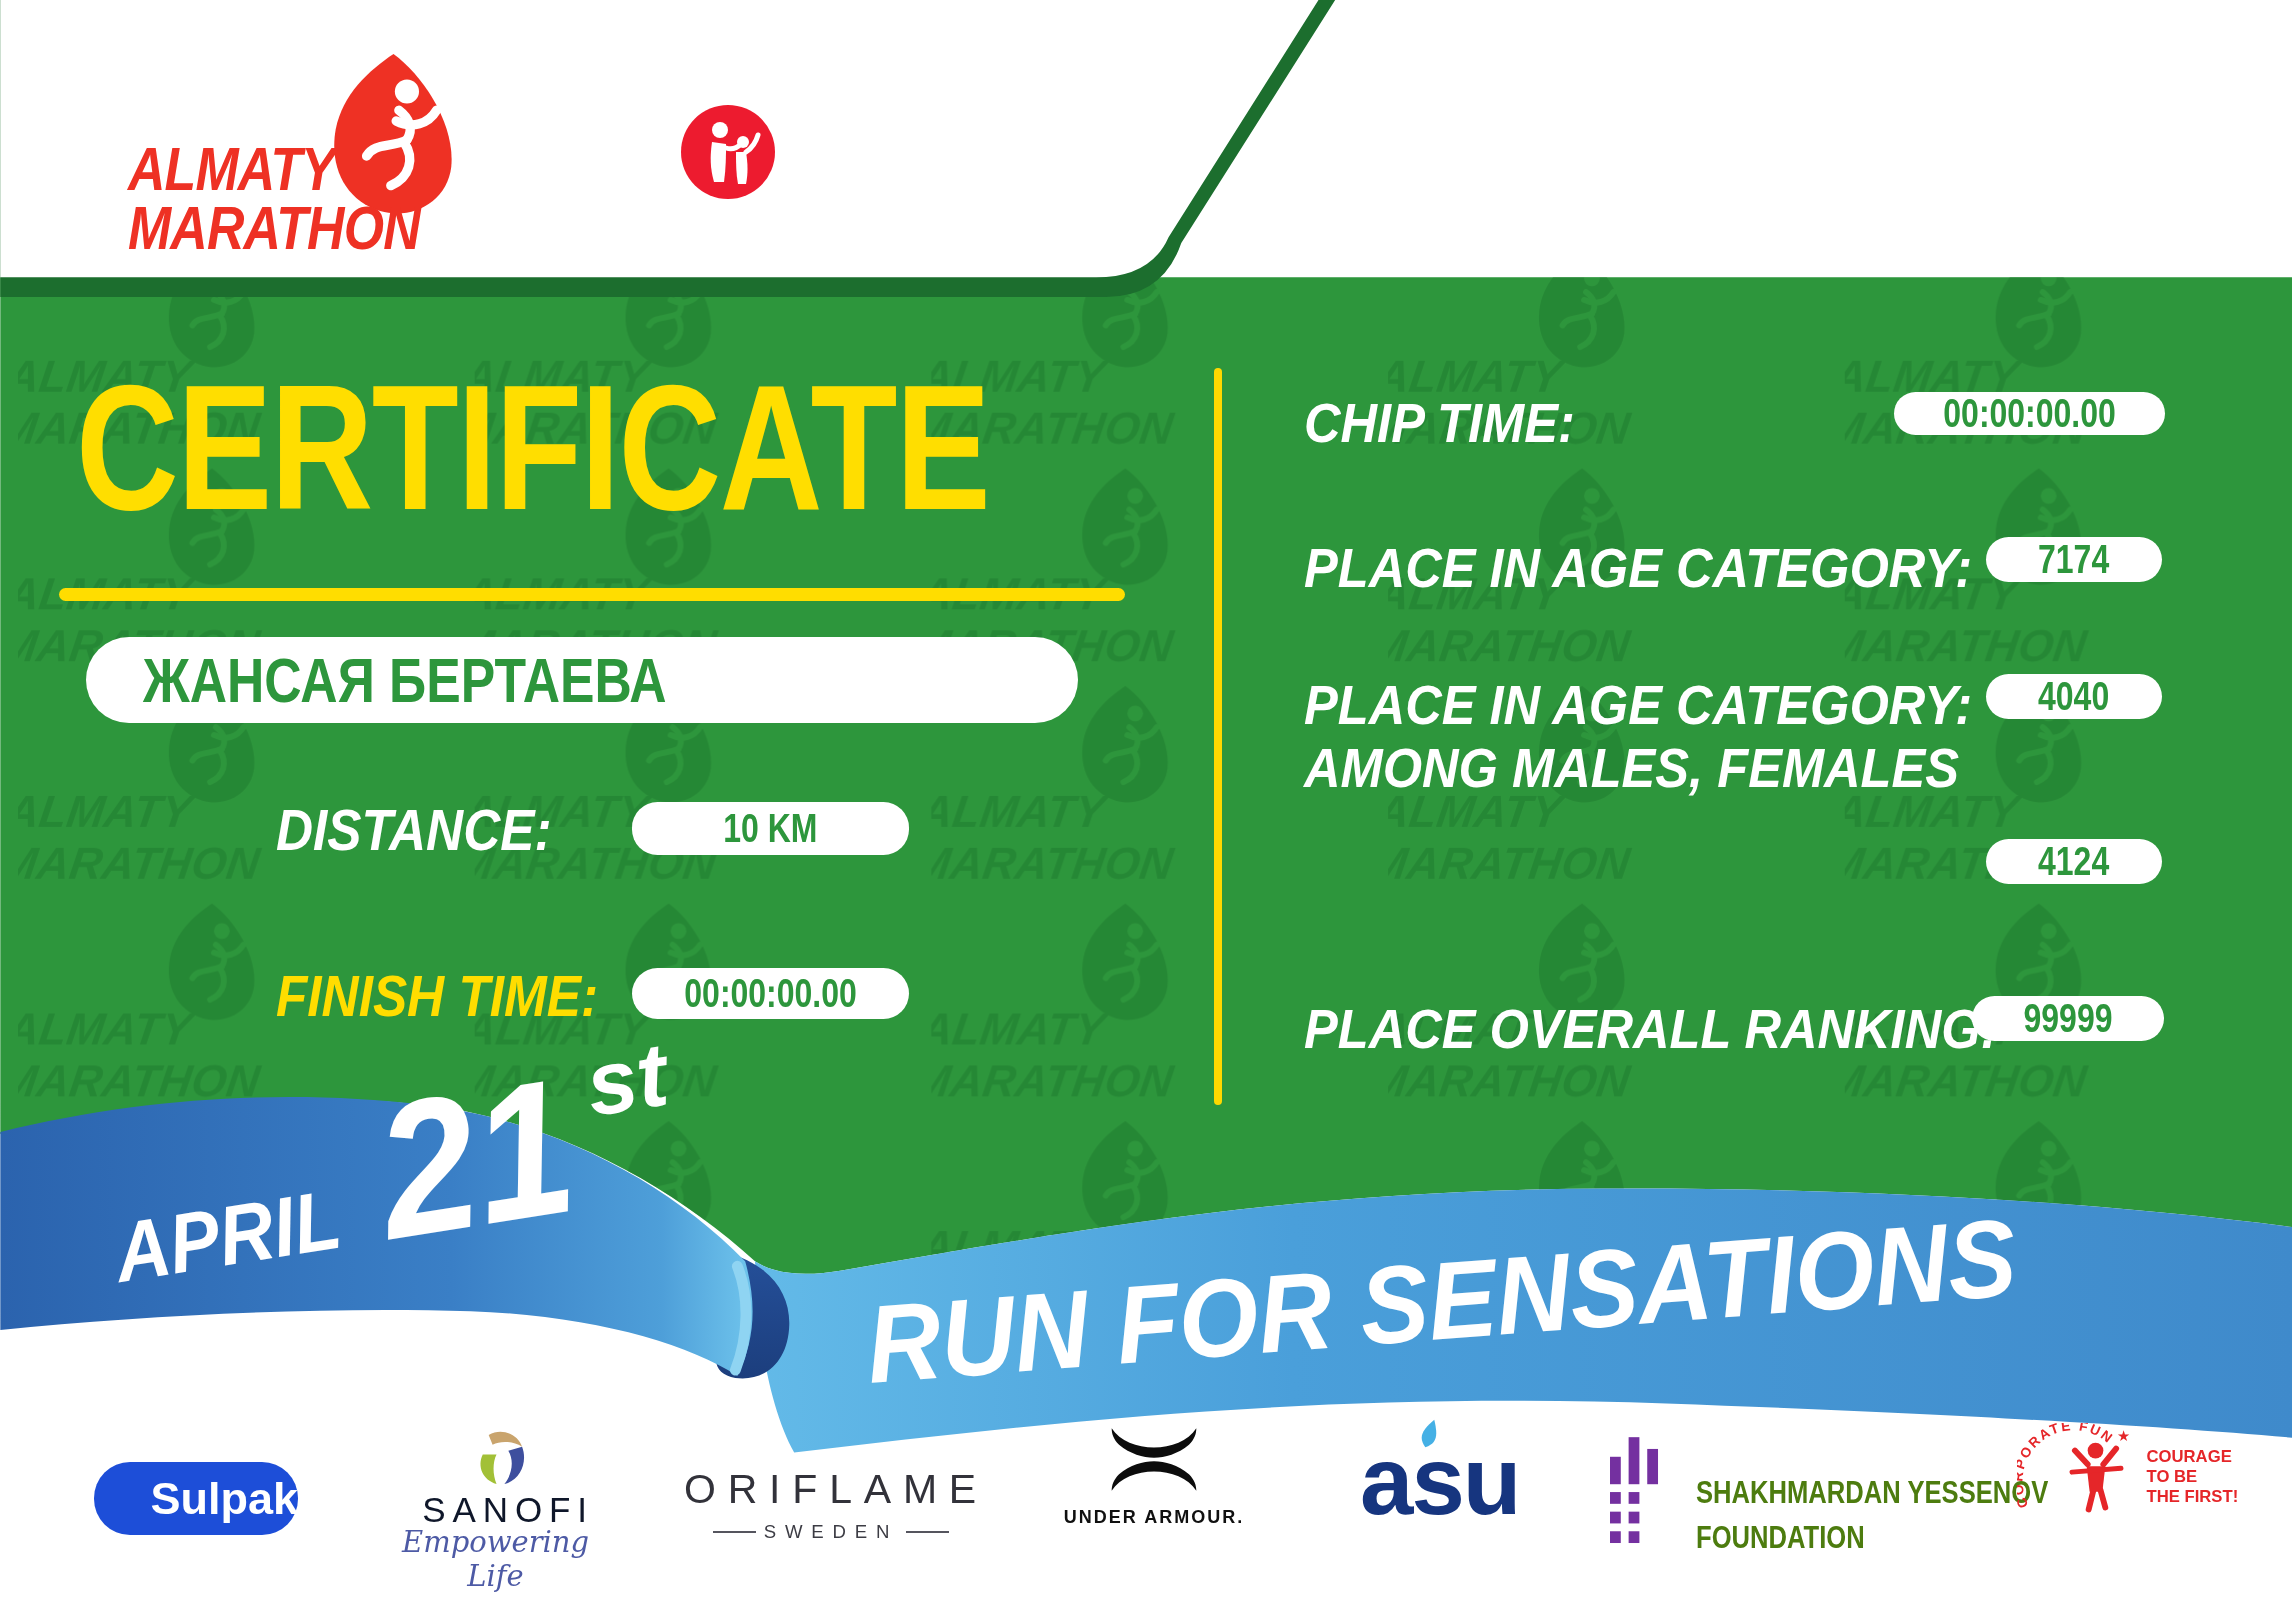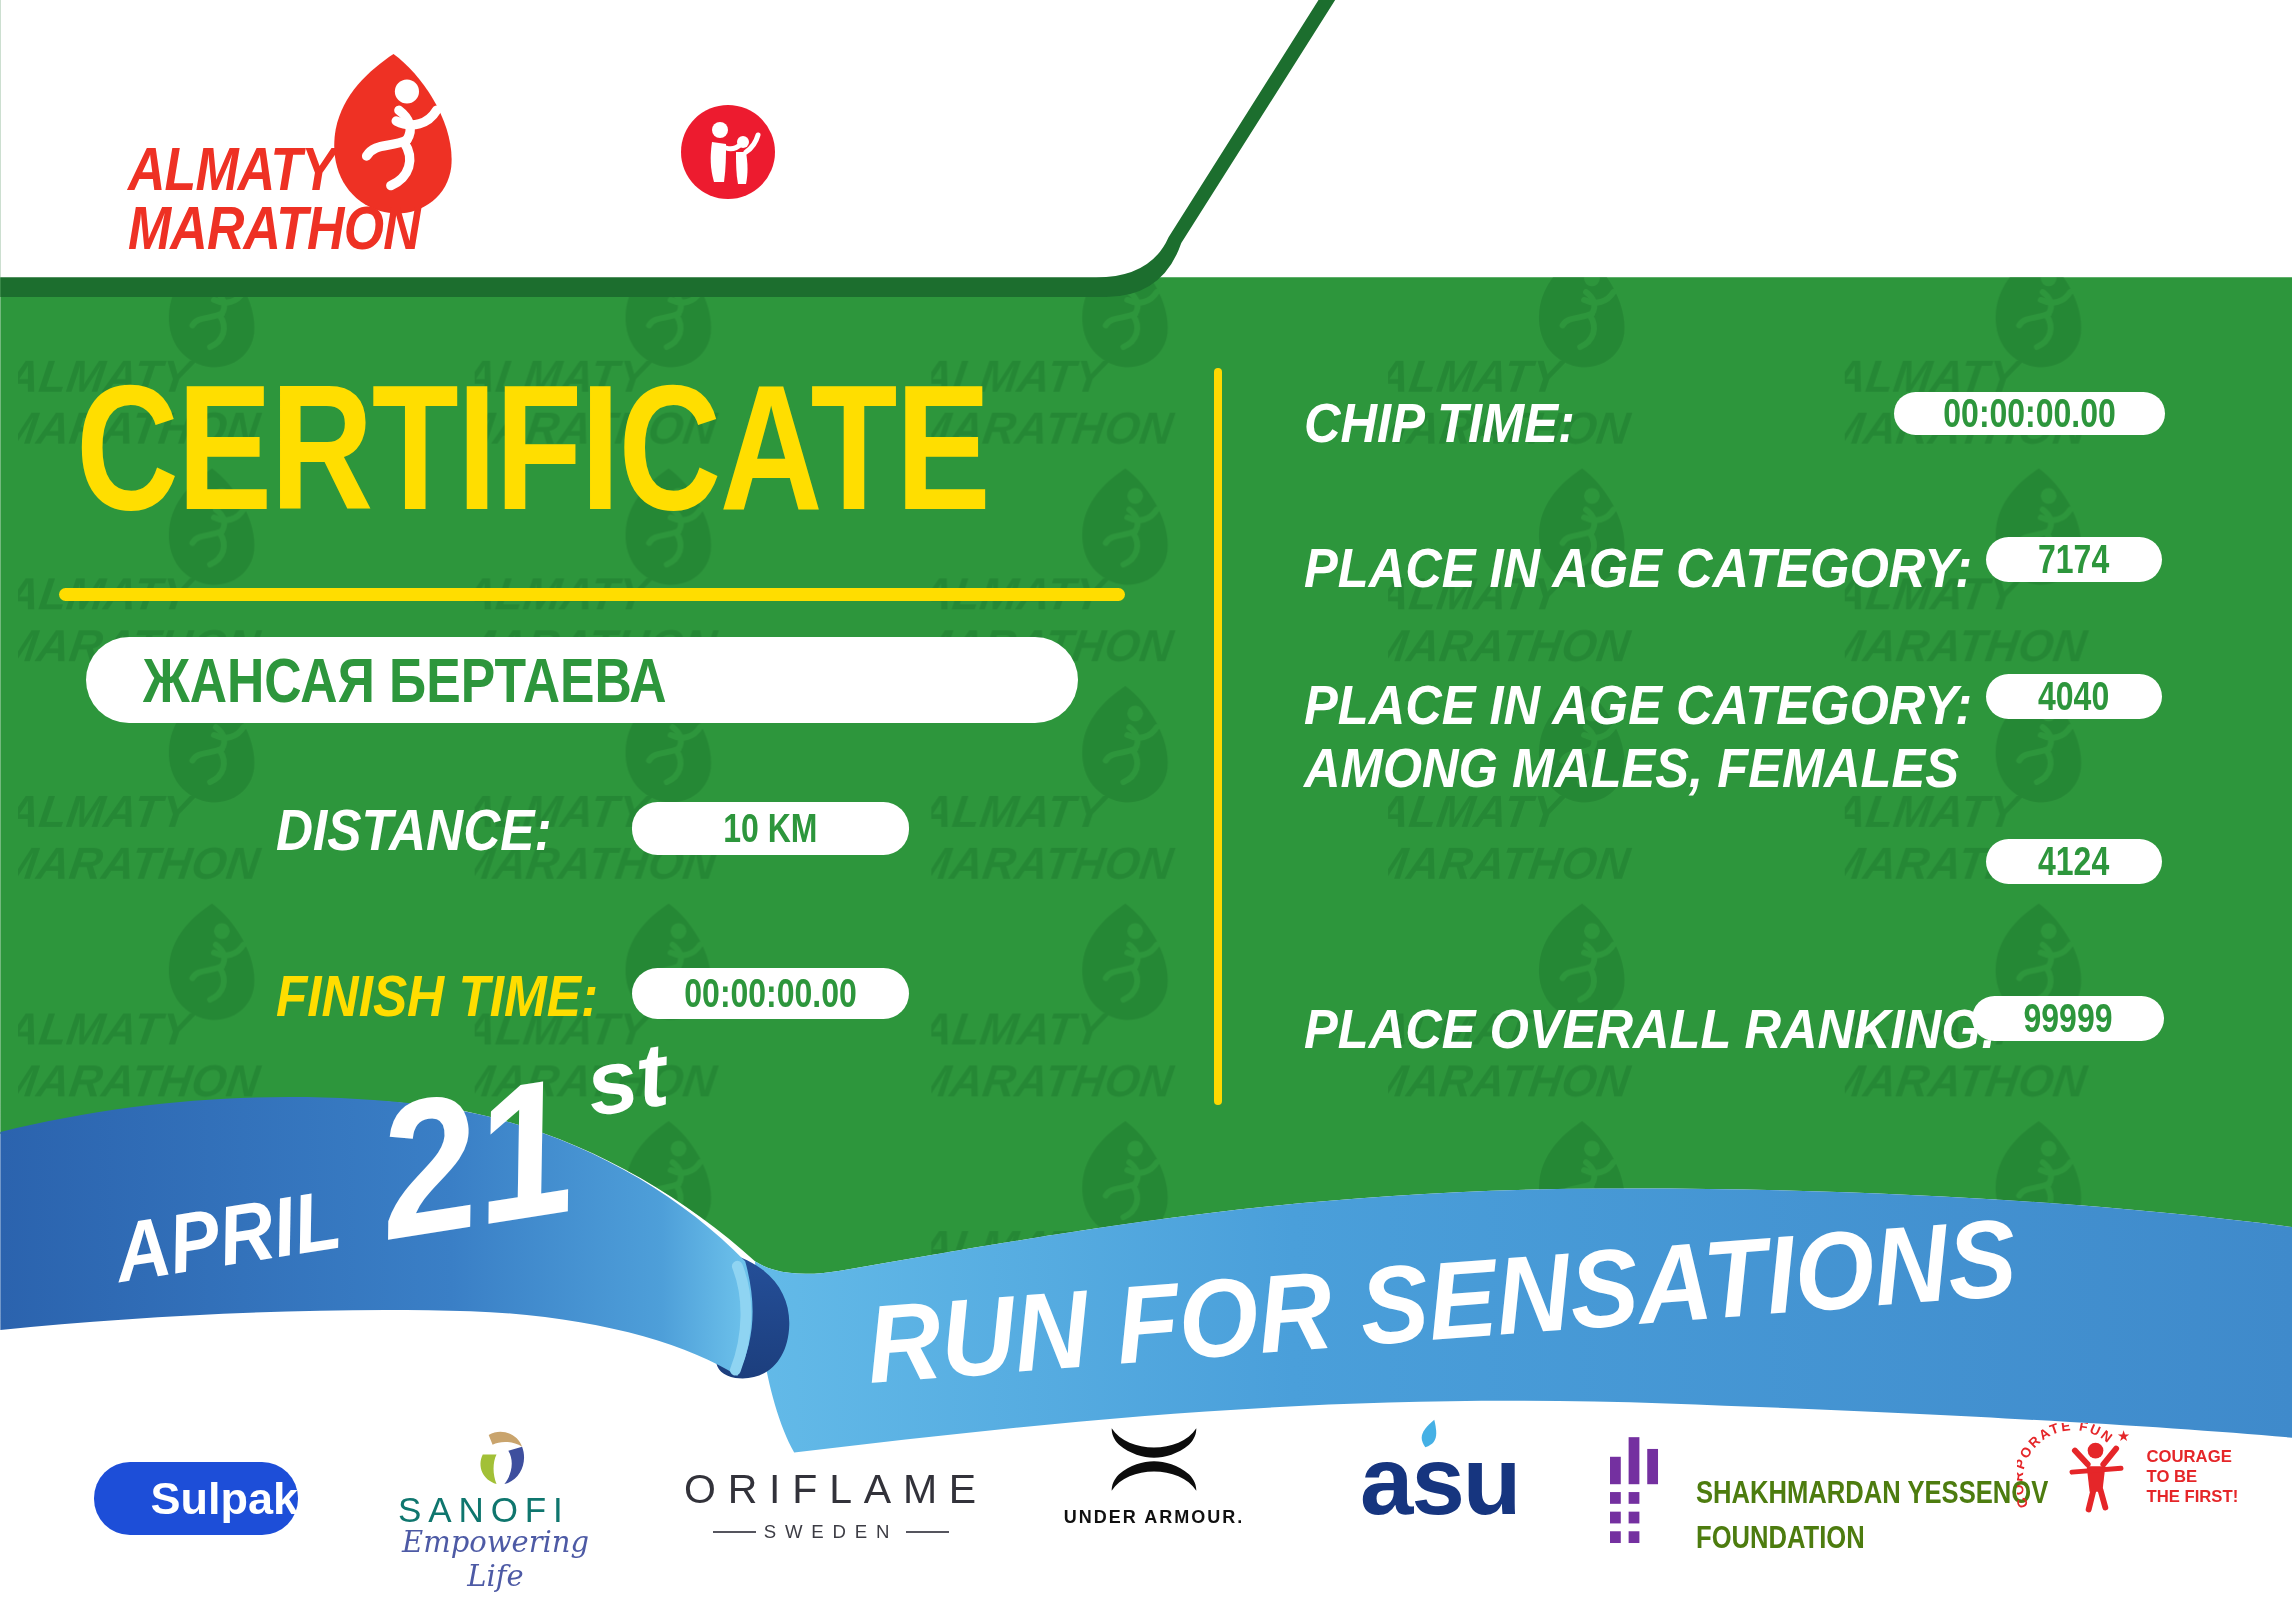--- a/index.html
+++ b/index.html
@@ -49,21 +49,21 @@
   .april-suffix{display:inline-block;font-style:italic;font-weight:800;font-size:90px;
                 vertical-align:baseline;position:relative;top:-90px;}
   .slogan{position:absolute;left:804px;top:1217px;width:1274px;height:167px;display:flex;
           align-items:center;justify-content:center;transform:rotate(-4.4deg);color:#ffffff;
           font-style:italic;font-weight:800;font-size:110px;white-space:nowrap;}
 
   
   .sulpak{position:absolute;left:94px;top:1462px;width:204px;height:73px;border-radius:36px;
           background:#1d4ed8;display:flex;align-items:center;justify-content:flex-end;}
   .sulpak span{color:#fff;font-weight:800;font-size:45px;letter-spacing:0;}
-  .sanofi-name{position:absolute;left:398px;top:1490px;width:196px;text-align:left;color:#0f766e;
+  .sanofi-name{position:absolute;left:398px;top:1490px;width:196px;text-align:right;color:#0f172a;
                font-size:35px;font-weight:400;letter-spacing:6.9px;}
   .sanofi-tag{position:absolute;left:378px;top:1525px;width:235px;text-align:center;color:#4D5AA5;
               font-family:"DejaVu Serif",serif;font-style:italic;font-size:29px;}
   .oriflame-name{position:absolute;left:684px;top:1466px;width:294px;text-align:center;color:#32323A;
                  font-size:41px;font-weight:400;letter-spacing:11.8px;}
   .oriflame-sub{position:absolute;left:684px;top:1521px;width:294px;display:flex;align-items:center;
                 justify-content:center;color:#3c3c44;font-size:18.6px;letter-spacing:8.8px;text-align:center;}
   .oriflame-sub .dash{flex:0 0 43px;height:2px;background:#55555e;margin:0 7.8px;}
   .ua-name{position:absolute;left:1061px;top:1507px;width:186px;text-align:center;color:#101010;
            font-weight:800;font-size:18px;letter-spacing:2px;white-space:nowrap;}

